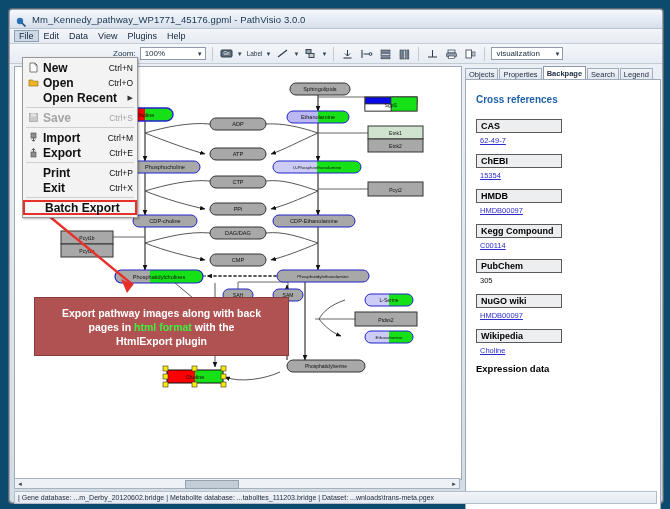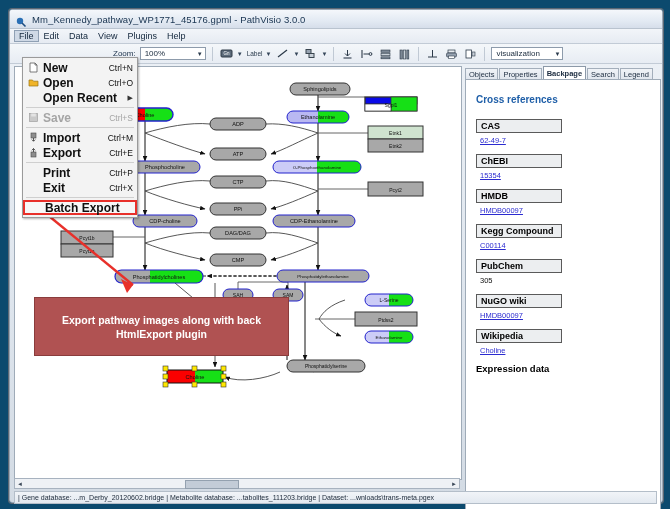--- a/index.html
+++ b/index.html
@@ -513,17 +513,18 @@
     </div>
     <div class="dd-sep"></div>
     <div class="dd-row dd-highlight">
       <span class="dd-ico"></span>
       <span class="dd-txt">Batch Export</span>
     </div>
   </div>
 
   <div class="callout">
     <div class="co-line">Export pathway images along with back</div>
+    <div class="co-line"><span>pages in </span><span class="co-green">html format</span><span> with the</span></div>
     <div class="co-line">HtmlExport plugin</div>
   </div>
 
  </div>
 </div>
 
 </body></html>

